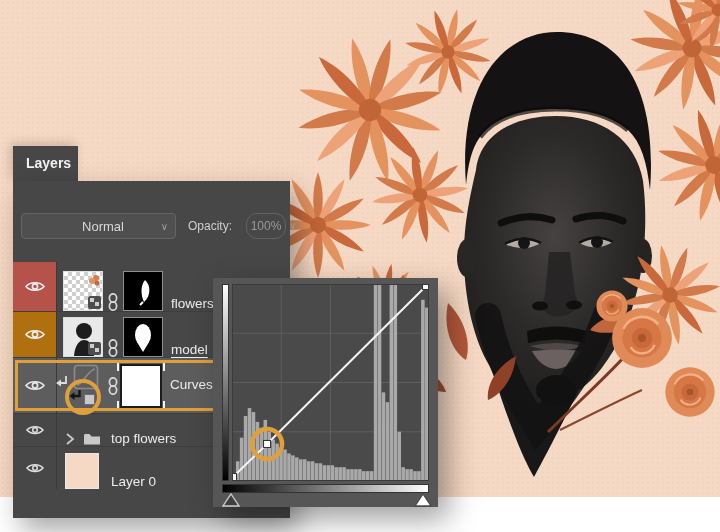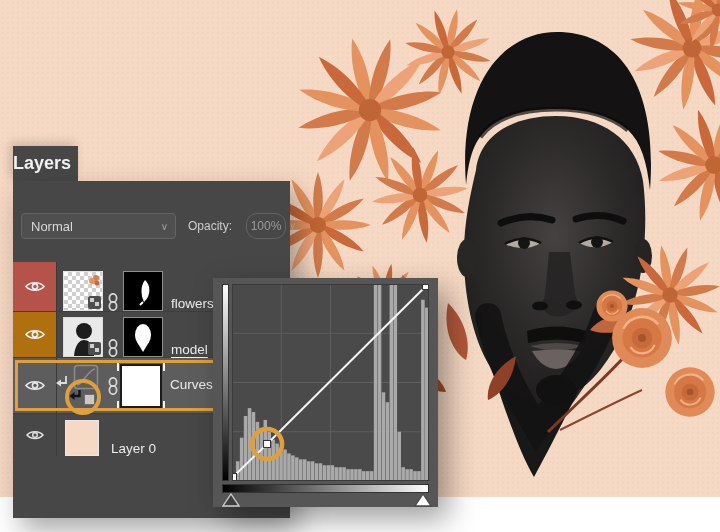--- a/index.html
+++ b/index.html
@@ -10,32 +10,32 @@
   
   .canvas-bg{position:absolute;left:0;top:0;width:720px;height:497px;background:#f6d9c4;}
   .canvas-grain{position:absolute;left:0;top:0;width:720px;height:497px;opacity:.5;
     background-image:radial-gradient(#eccab2 1px,transparent 1px);background-size:5px 5px;}
   .white-strip{position:absolute;left:0;top:497px;width:720px;height:35px;background:#ffffff;}
   .portrait{position:absolute;left:290px;top:0;width:430px;height:497px;z-index:1;}
 
   
   .layers-tab{
     position:absolute;left:13px;top:146px;width:65px;height:35px;background:#474747;z-index:10;
-    color:#f2f2f2;font-weight:bold;font-size:18px;line-height:35px;box-sizing:border-box;
+    color:#f2f2f2;font-weight:bold;font-size:14px;line-height:35px;padding-left:13px;box-sizing:border-box;
     box-shadow:-3px -3px 10px rgba(0,0,0,.18);
   }
   .layers-panel{
     position:absolute;left:13px;top:181px;width:277px;height:337px;background:#474747;z-index:10;
     box-shadow:8px 12px 26px rgba(0,0,0,.35);
   }
   .blend-row{position:absolute;left:0;top:30px;width:277px;height:30px;}
   .blend-select{
     position:absolute;left:8px;top:2px;width:155px;height:26px;background:#4f4f4f;
     border:1px solid #646464;border-radius:4px;color:#d8d8d8;font-size:13px;line-height:26px;
-    padding-left:9px;box-sizing:border-box;
+    padding-left:9px;box-sizing:border-box;text-align:center;
   }
   .blend-select .chev{position:absolute;right:7px;top:0;color:#9f9f9f;font-size:10px;}
   .opacity-label{position:absolute;left:175px;top:2px;height:26px;line-height:26px;color:#cfcfcf;font-size:12px;}
   .opacity-box{
     position:absolute;left:233px;top:2px;width:40px;height:26px;border:1px solid #626262;border-radius:11px;
     color:#9a9a9a;font-size:12px;line-height:24px;text-align:center;box-sizing:border-box;
   }
   .opacity-chev{position:absolute;left:276px;top:2px;height:26px;line-height:26px;color:#9a9a9a;font-size:10px;}
 
   .rows{position:absolute;left:0;top:81px;width:277px;}
@@ -299,20 +299,35 @@
       <div class="sel-mask">
         <span class="bracket bk-tl"></span>
         <span class="bracket bk-tr"></span>
         <span class="bracket bk-bl"></span>
         <span class="bracket bk-br"></span>
       </div>
       <span class="lname">Curves</span>
       <span class="anno-rect"></span>
     </div>
 
+    <div class="lrow row-group row-g1">
+      <div class="eye-cell">
+        <svg width="18" height="12">
+          <path d="M1 6 C4.5 1.5 13.5 1.5 17 6 C13.5 10.5 4.5 10.5 1 6 Z" fill="none" stroke="#dedede" stroke-width="1.5"></path>
+          <circle cx="9" cy="6" r="2.3" fill="none" stroke="#dedede" stroke-width="1.5"></circle>
+        </svg>
+      </div>
+      <svg class="disclosure" width="10" height="14">
+        <polyline points="2,2 8,7 2,12" fill="none" stroke="#c9c9c9" stroke-width="1.8"></polyline>
+      </svg>
+      <svg class="folder" width="18" height="15">
+        <path d="M1 4 L1 13.5 L17 13.5 L17 5.5 L8.5 5.5 L6.5 3 L2 3 Z" fill="#c9c9c9"></path>
+      </svg>
+      <span class="lname group-name">top flowers</span>
+    </div>
 
 
     <div class="lrow row-layer0">
       <div class="eye-cell">
         <svg width="18" height="12">
           <path d="M1 6 C4.5 1.5 13.5 1.5 17 6 C13.5 10.5 4.5 10.5 1 6 Z" fill="none" stroke="#dedede" stroke-width="1.5"></path>
           <circle cx="9" cy="6" r="2.3" fill="none" stroke="#dedede" stroke-width="1.5"></circle>
         </svg>
       </div>
       <div class="thumb0"></div>

